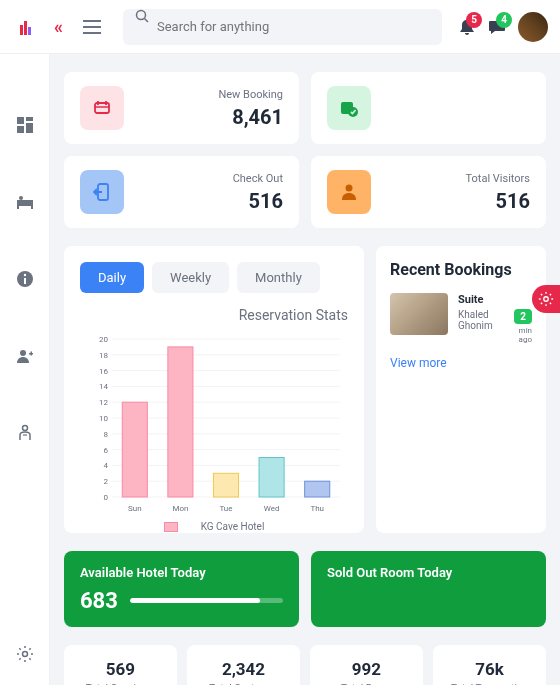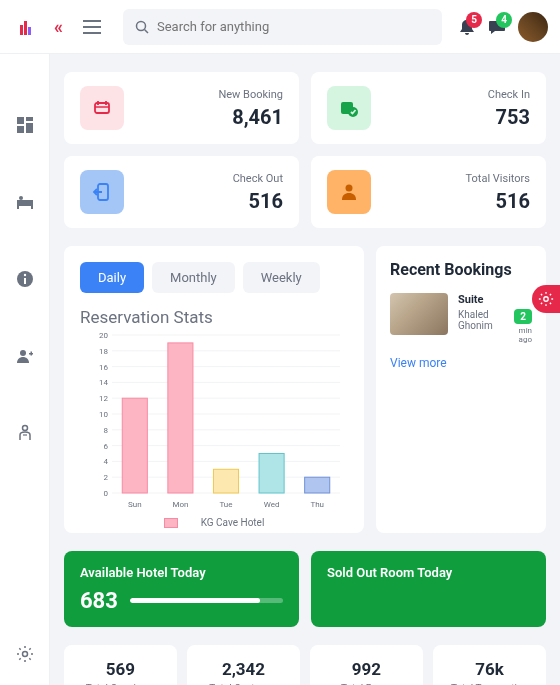--- a/index.html
+++ b/index.html
@@ -1,21 +1,21 @@
 <!DOCTYPE html>
 <html><head>
 <meta charset="utf-8">
 <style>
 *{box-sizing:border-box;margin:0;padding:0;font-family:-apple-system,BlinkMacSystemFont,"Segoe UI",Roboto,sans-serif}
 body{width:560px;height:685px;background:#f3f4f8;overflow:hidden;position:relative}
 .topbar{height:54px;background:#fff;display:flex;align-items:center;padding:0 12px;gap:8px;border-bottom:1px solid #eef0f4}
 .logo{width:28px;height:28px;display:flex;align-items:center;justify-content:center}
 .collapse-btn{color:#e6294a;font-size:18px;font-weight:700;cursor:pointer;padding:0 6px}
 .menu-btn{color:#6b7280;font-size:20px;cursor:pointer;padding:0 6px}
-.search-wrap{flex:1;background:#f3f4f8;border-radius:6px;height:36px;display:flex;align-items:center;padding:0 12px;gap:8px;margin:0 8px}
+.search-wrap{flex:1;background:#f3f4f8;border-radius:6px;height:36px;display:flex;padding:0 12px;gap:8px;margin:0 8px}
 .search-wrap input{border:0;background:transparent;outline:0;flex:1;font-size:13px;color:#6b7280}
 .top-icons{display:flex;align-items:center;gap:12px}
 .icon-badge{position:relative;cursor:pointer}
 .badge{position:absolute;top:-6px;right:-6px;background:#e6294a;color:#fff;font-size:10px;font-weight:700;border-radius:50%;width:16px;height:16px;display:flex;align-items:center;justify-content:center}
 .badge.green{background:#22c55e}
 .avatar{width:30px;height:30px;border-radius:50%;background:linear-gradient(45deg,#8b5a2b,#654321,#3a2510);cursor:pointer}
 .sidebar{position:absolute;left:0;top:54px;bottom:0;width:50px;background:#fff;display:flex;flex-direction:column;align-items:center;padding-top:60px;gap:55px;border-right:1px solid #eef0f4}
 .sidebar-item{color:#6b7280;cursor:pointer;width:22px;height:22px;display:flex;align-items:center;justify-content:center}
 .main{position:absolute;left:50px;top:54px;right:0;bottom:0;padding:18px 14px;overflow-y:auto}
 .stat-grid{display:grid;grid-template-columns:1fr 1fr;gap:12px;margin-bottom:18px}
@@ -27,21 +27,21 @@
 .stat-icon.orange{background:#ffb366}
 .stat-text{flex:1;text-align:right}
 .stat-label{font-size:11px;color:#6b7280;margin-bottom:4px}
 .stat-value{font-size:20px;font-weight:700;color:#1f2937}
 .chart-row{display:flex;gap:12px;margin-bottom:18px}
 .chart-panel{flex:1;background:#fff;border-radius:8px;padding:16px}
 .tabs{display:flex;gap:8px;margin-bottom:14px}
 .tab{flex:0 1 auto;padding:8px 18px;border-radius:6px;background:#f3f4f8;color:#6b7280;font-size:13px;cursor:pointer;text-align:center}
 .tab.active{background:#3b82f6;color:#fff}
 .chart-area{height:210px;position:relative}
-.chart-title{text-align:left;font-size:17px;color:#6b7280;margin-bottom:4px}
+.chart-title{text-align:right;font-size:14px;color:#6b7280;margin-bottom:12px}
 .chart-svg{width:100%;height:180px}
 .legend{display:flex;align-items:center;justify-content:center;gap:23px;font-size:10px;color:#6b7280;margin-top:6px}
 .legend-box{width:14px;height:10px;background:#fdb5c4;border:1px solid #f88aa3}
 .bookings-panel{width:170px;background:#fff;border-radius:8px;padding:14px}
 .bookings-title{font-size:16px;font-weight:700;color:#1f2937;margin-bottom:14px}
 .booking-item{display:flex;gap:10px;align-items:flex-start;margin-bottom:12px}
 .booking-img{width:58px;height:42px;border-radius:4px;background:linear-gradient(135deg,#d4c5b0 0%,#b8a58a 40%,#8b7560 100%);flex-shrink:0}
 .booking-meta{flex:1;font-size:11px}
 .booking-room{font-weight:700;color:#1f2937;margin-bottom:3px}
 .booking-guest{color:#6b7280;font-size:10px}
@@ -170,24 +170,20 @@
       </div>
     </div>
     <div class="stat-card">
       <div class="stat-icon green">
         <svg width="22" height="22" viewBox="0 0 22 22">
             <rect x="3" y="5" width="12" height="12" rx="2" fill="#16a34a"></rect>
             <circle cx="15" cy="15" r="5" fill="#16a34a"></circle>
             <path d="M13 15 L14.5 16.5 L17.5 13" stroke="#d6f5e1" stroke-width="1.8" fill="none"></path>
           </svg>
       </div>
-      <div class="stat-text">
-        <div class="stat-label">Check In</div>
-        <div class="stat-value">753</div>
-      </div>
     </div>
     <div class="stat-card">
       <div class="stat-icon blue">
         <svg width="22" height="22" viewBox="0 0 22 22">
             <rect x="7" y="3" width="10" height="16" rx="2" fill="none" stroke="#3b82f6" stroke-width="1.8"></rect>
             <path d="M11 11 L3 11 M6 8 L3 11 L6 14" stroke="#3b82f6" stroke-width="1.8" fill="none"></path>
           </svg>
       </div>
       <div class="stat-text">
         <div class="stat-label">Check Out</div>
@@ -205,22 +201,22 @@
         <div class="stat-label">Total Visitors</div>
         <div class="stat-value">516</div>
       </div>
     </div>
   </div>
 
   <div class="chart-row">
     <div class="chart-panel">
       <div class="tabs">
         <div class="tab active">Daily</div>
+        <div class="tab">Weekly</div>
         <div class="tab">Monthly</div>
-        <div class="tab">Weekly</div>
       </div>
       <div class="chart-area">
         <div class="chart-title">Reservation Stats</div>
         <svg class="chart-svg" id="chart-svg" viewBox="0 0 260 180">
             <line x1="28" y1="162" x2="256" y2="162" stroke="#e5e7eb" stroke-width="0.5"></line>
             <text x="24" y="165" text-anchor="end" font-size="8" fill="#6b7280">0</text>
             <line x1="28" y1="146.2" x2="256" y2="146.2" stroke="#e5e7eb" stroke-width="0.5"></line>
             <text x="24" y="149.2" text-anchor="end" font-size="8" fill="#6b7280">2</text>
             <line x1="28" y1="130.4" x2="256" y2="130.4" stroke="#e5e7eb" stroke-width="0.5"></line>
             <text x="24" y="133.4" text-anchor="end" font-size="8" fill="#6b7280">4</text>

